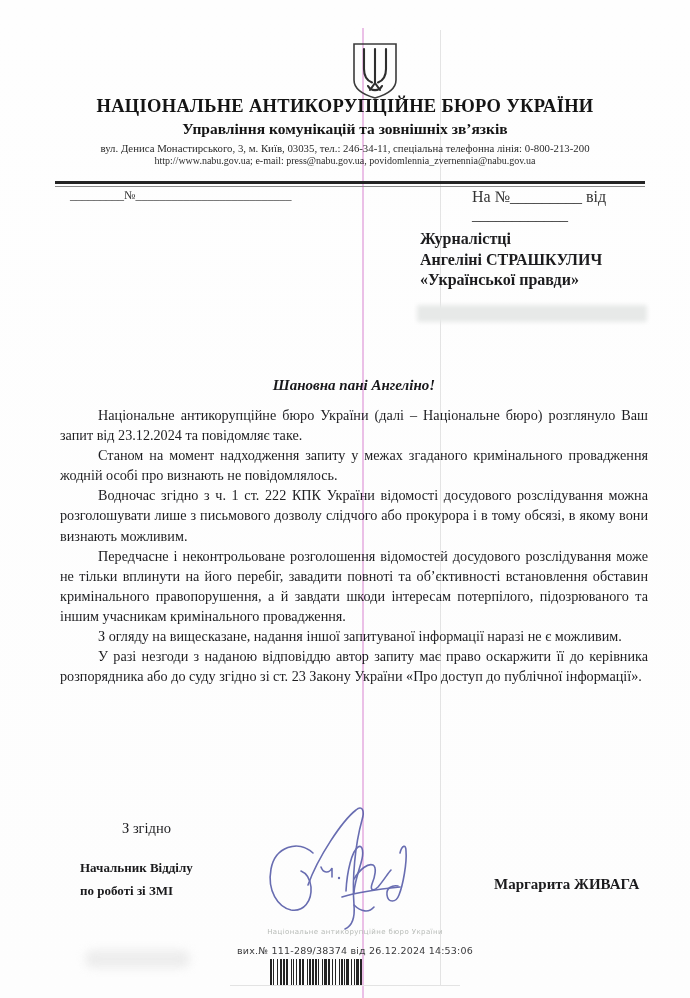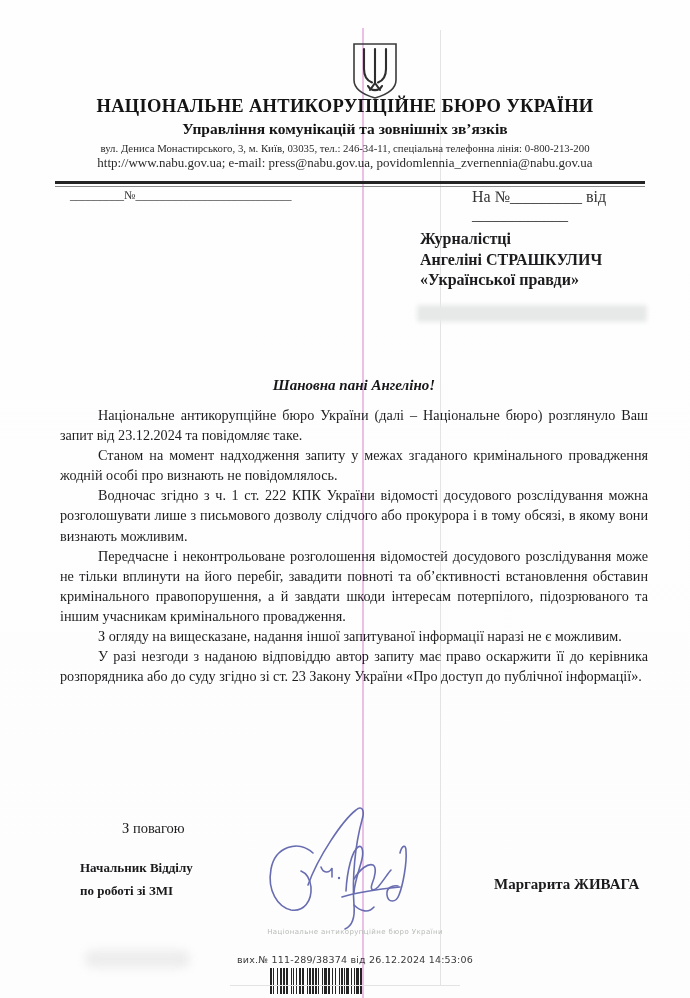--- a/index.html
+++ b/index.html
@@ -15,21 +15,21 @@
 
   
   .emblem{position:absolute;left:349px;top:42px;width:52px;height:58px;}
   .org-name{position:absolute;left:0;top:96px;width:690px;text-align:center;
         font-size:18.5px;font-weight:bold;letter-spacing:.3px;color:#141414;}
   .dept{position:absolute;left:0;top:120px;width:690px;text-align:center;
         font-size:15.5px;font-weight:bold;color:#141414;}
   .addr{position:absolute;left:0;top:142px;width:690px;text-align:center;
         font-size:10.8px;color:#2a2a2a;}
   .contacts{position:absolute;left:0;top:155px;width:690px;text-align:center;
-        font-size:13px;color:#2a2a2a;}
+        font-size:10px;color:#2a2a2a;}
   .edrpou{position:absolute;left:0;top:168px;width:690px;text-align:center;
         font-size:11.5px;color:#2a2a2a;}
   .rule-thick{position:absolute;left:55px;top:181px;width:590px;height:3px;background:#242424;}
   .rule-thin{position:absolute;left:55px;top:186px;width:590px;height:1px;background:#8a8a8a;}
 
   .ref-left{position:absolute;left:70px;top:188px;font-size:12px;color:#333;letter-spacing:0;}
   .ref-right{position:absolute;left:472px;top:188px;font-size:16px;color:#333;}
 
   
   .addressee{position:absolute;left:420px;top:229px;font-size:16px;font-weight:bold;
@@ -48,21 +48,21 @@
   
   .sig-title{position:absolute;left:80px;top:856px;font-size:13px;font-weight:bold;
         line-height:23px;color:#1b1b1d;}
   .sig-name{position:absolute;left:494px;top:876px;font-size:15px;font-weight:bold;color:#1b1b1d;}
   .signature{position:absolute;left:258px;top:793px;width:195px;height:142px;}
 
   
   .stamp{position:absolute;left:235px;top:928px;width:240px;text-align:center;}
   .stamp-org{font-size:7px;color:#b7bbb7;letter-spacing:.4px;
         font-family:"DejaVu Sans","Liberation Sans",sans-serif;}
-  .stamp-num{font-size:9.5px;color:#3a3a3c;margin-top:18px;
+  .stamp-num{font-size:9.5px;color:#3a3a3c;margin-top:9px;
         font-family:"DejaVu Sans","Liberation Sans",sans-serif;letter-spacing:.2px;}
   .barcode{margin:3px auto 0;width:170px;height:26px;display:flex;align-items:stretch;
         filter:blur(.3px);}
   .barcode .bar{height:100%;}
   .stamp-underline{position:absolute;left:230px;top:985px;width:230px;height:1px;background:#e3e3e3;}
   .smudge{position:absolute;left:85px;top:950px;width:105px;height:18px;background:#e9e9e9;
         filter:blur(5px);opacity:.8;border-radius:8px;}
 </style>
 </head>
 <body>
@@ -101,21 +101,21 @@
 
   <div class="salutation">Шановна пані Ангеліно!</div>
   <div class="letter-body">
     <p>Національне антикорупційне бюро України (далі – Національне бюро) розглянуло Ваш запит від 23.12.2024 та повідомляє таке.</p>
     <p>Станом на момент надходження запиту у межах згаданого кримінального провадження жодній особі про визнають не повідомлялось.</p>
     <p>Водночас згідно з ч. 1 ст. 222 КПК України відомості досудового розслідування можна розголошувати лише з письмового дозволу слідчого або прокурора і в тому обсязі, в якому вони визнають можливим.</p>
     <p>Передчасне і неконтрольоване розголошення відомостей досудового розслідування може не тільки вплинути на його перебіг, завадити повноті та об’єктивності встановлення обставин кримінального правопорушення, а й завдати шкоди інтересам потерпілого, підозрюваного та іншим учасникам кримінального провадження.</p>
     <p>З огляду на вищесказане, надання іншої запитуваної інформації наразі не є можливим.</p>
     <p>У разі незгоди з наданою відповіддю автор запиту має право оскаржити її до керівника розпорядника або до суду згідно зі ст. 23 Закону України «Про доступ до публічної інформації».</p>
   </div>
-  <div class="closing">З повагою</div>
+  <div class="closing">З згідно</div>
 
   <div class="sig-title">
     <div>Начальник Відділу</div>
     <div>по роботі зі ЗМІ</div>
   </div>
 
   <svg class="signature" viewBox="0 0 195 142">
     <g fill="none" stroke="#5c61ab" stroke-width="1.6" stroke-linecap="round" opacity="0.92">
       <path d="M55,60 C40,46 17,54 13,76 C9,98 20,114 33,117 C46,119 54,108 53,94 C52,86 48,80 43,78"></path>
       <path d="M50,92 C60,64 84,28 98,17 C104,12 107,17 104,27 C97,52 94,86 96,112 C97,124 94,133 87,136"></path>

